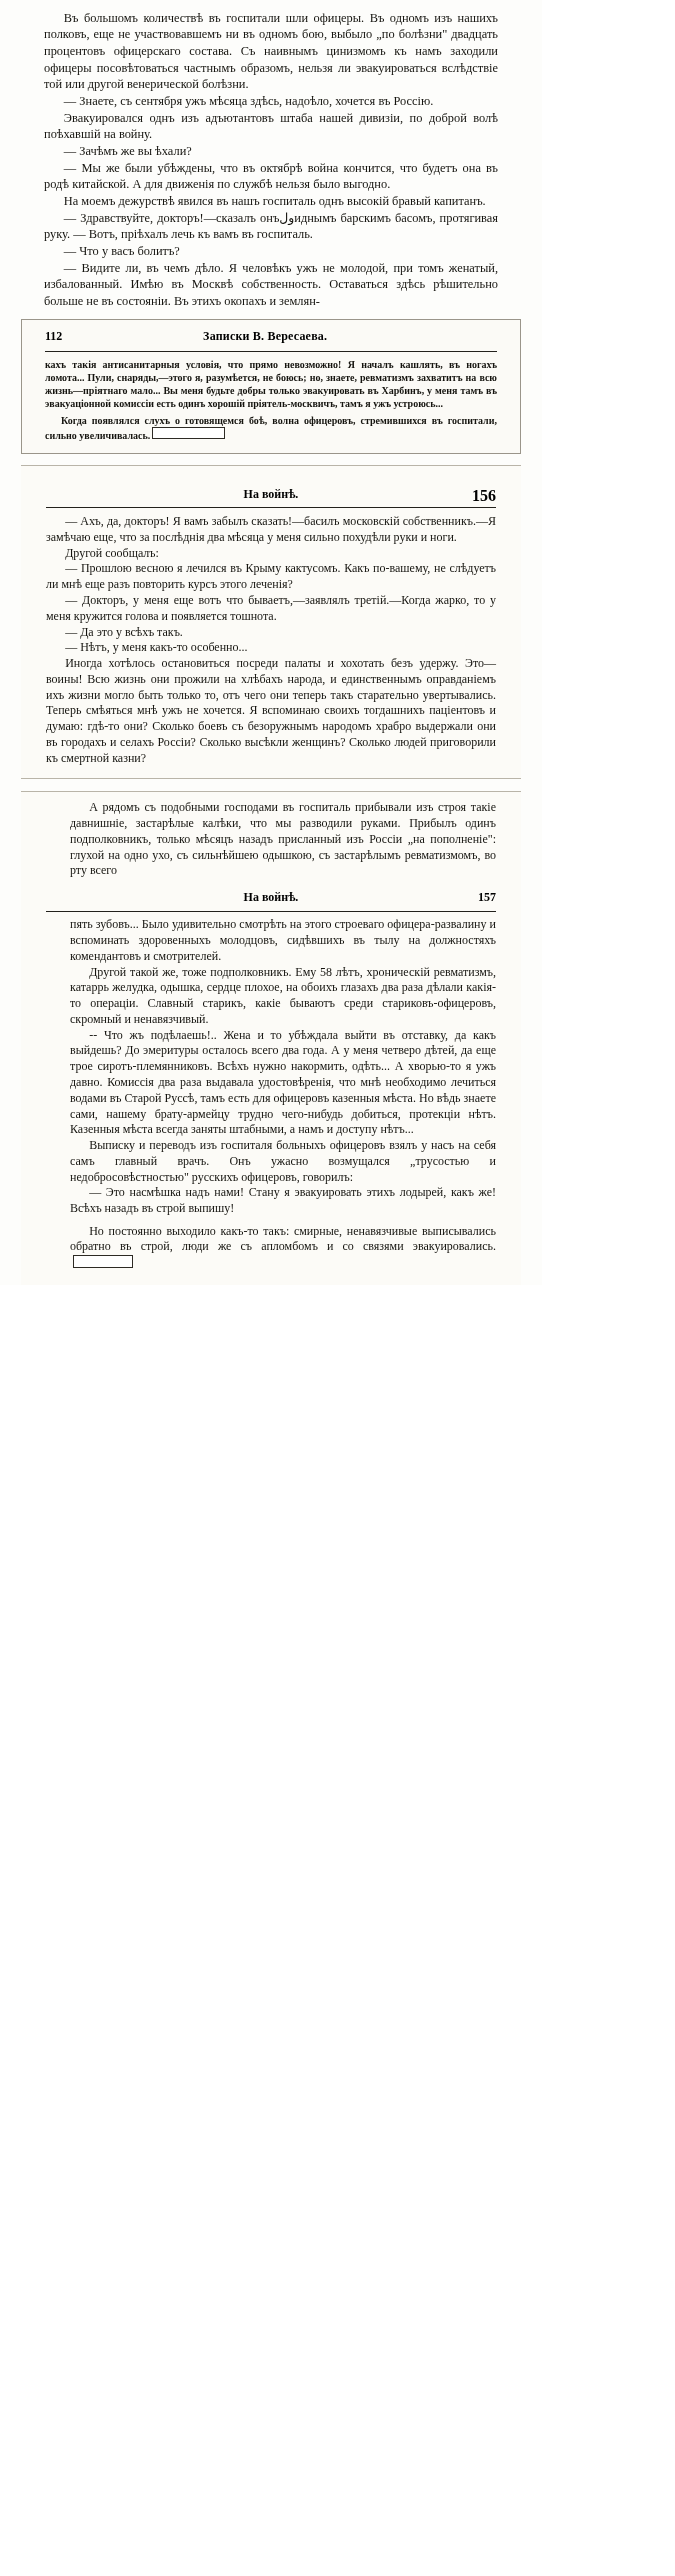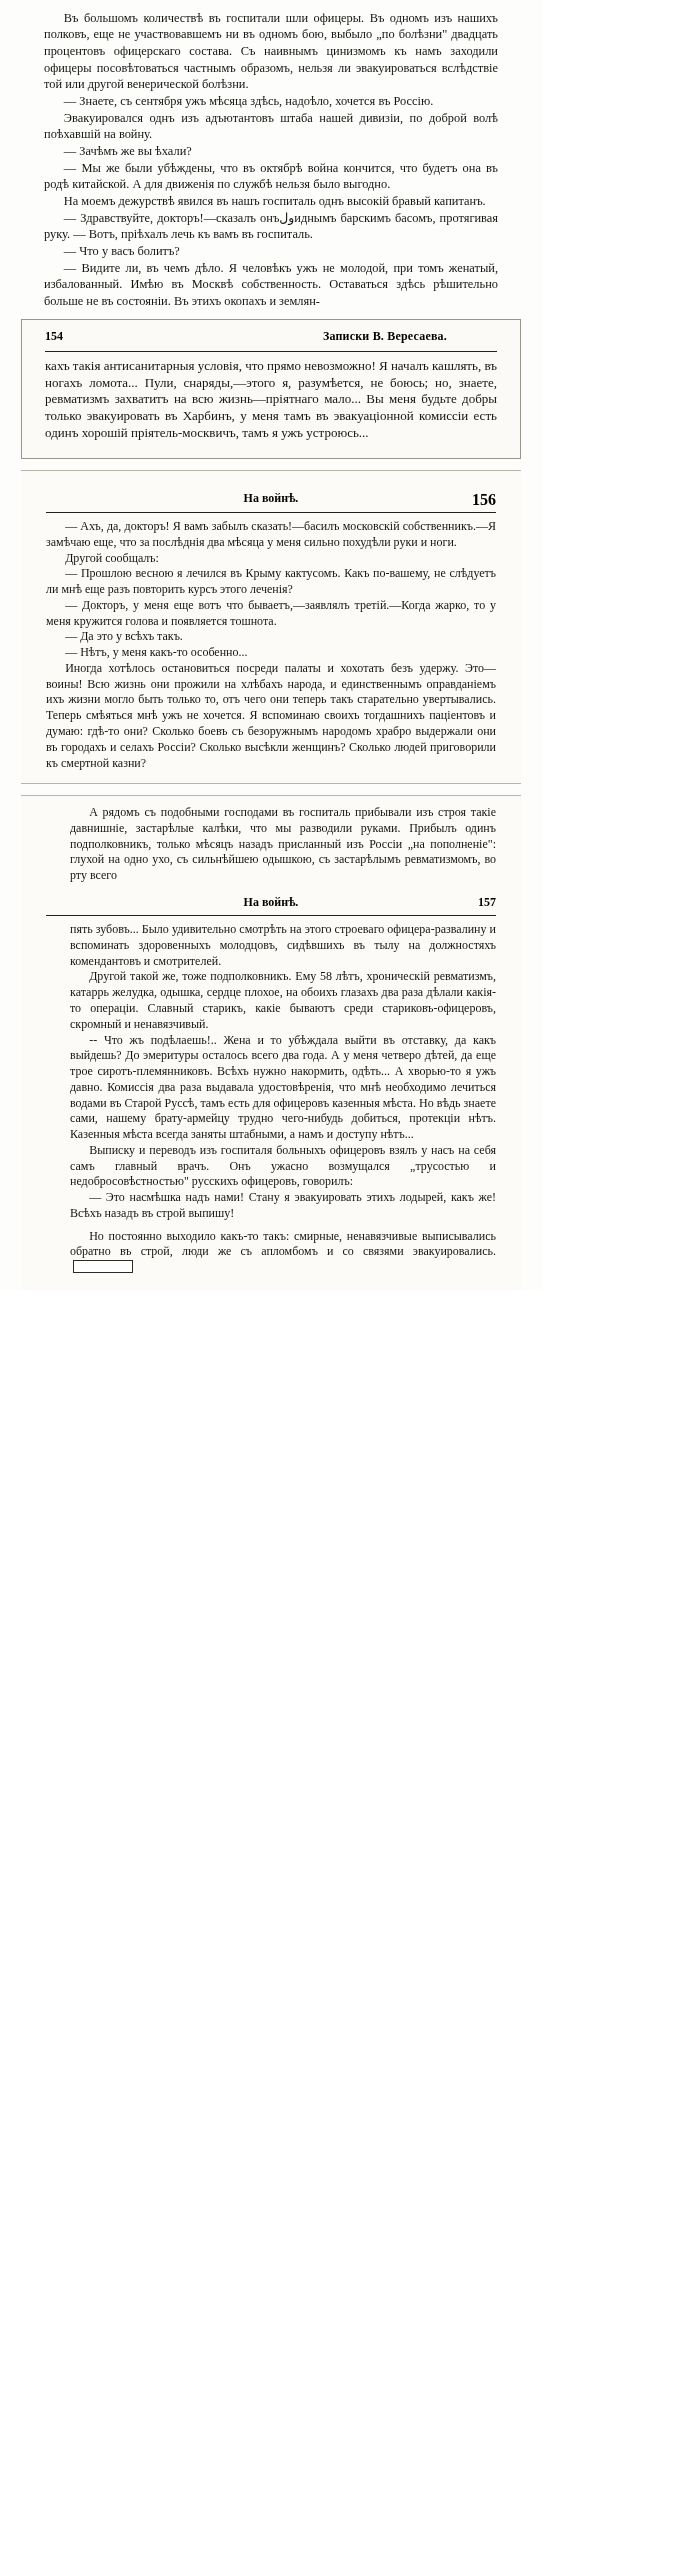--- a/index.html
+++ b/index.html
@@ -55,26 +55,26 @@
   #seg-154 .inner { padding: 6.8px 23px 11.6px 23px; }
   #seg-154 .pagehead {
     display: flex;
     align-items: baseline;
     gap: 21px;
     padding: 1.9px 0 3.9px 0;
   }
   #seg-154 .folio { font-weight: bold; font-size: 12px; }
   #seg-154 .runhead {
     flex: 1;
-    text-align: right;
+    text-align: center;
     font-weight: bold;
     font-size: 12px;
     letter-spacing: 0.2px;
   }
-  #seg-154 .col { font-size: 13px; line-height: 1.30; }
+  #seg-154 .col { font-size: 10px; line-height: 1.30; font-weight: bold; }
   .cursor-box {
     display: inline-block;
     width: 71px;
     height: 10.6px;
     border: 1px solid #2d2a24;
     background: #fff;
     vertical-align: -1px;
     margin-left: 1.9px;
   }
   
@@ -155,28 +155,29 @@
         <p>На моемъ дежурствѣ явился въ нашъ госпиталь однъ высокій бравый капитанъ.</p>
         <p>— Здравствуйте, докторъ!—сказалъ онъولиднымъ барскимъ басомъ, протягивая руку. — Вотъ, пріѣхалъ лечь къ вамъ въ госпиталь.</p>
         <p>— Что у васъ болитъ?</p>
         <p>— Видите ли, въ чемъ дѣло. Я человѣкъ ужъ не молодой, при томъ женатый, избалованный. Имѣю въ Москвѣ собственность. Оставаться здѣсь рѣшительно больше не въ состояніи. Въ этихъ окопахъ и землян-</p>
       </div>
     </section>
 
     <section id="seg-154">
       <div class="inner">
         <div class="pagehead">
-          <span class="folio">154</span>
+          <span class="folio">112</span>
           <span class="runhead">Записки В. Вересаева.</span>
           <span style="width:29px"></span>
         </div>
         <hr class="rule">
         <div class="col">
           <p class="noind">кахъ такія антисанитарныя условія, что прямо невозможно! Я началъ кашлять, въ ногахъ ломота... Пули, снаряды,—этого я, разумѣется, не боюсь; но, знаете, ревматизмъ захватитъ на всю жизнь—пріятнаго мало... Вы меня будьте добры только эвакуировать въ Харбинъ, у меня тамъ въ эвакуаціонной комиссіи есть одинъ хорошій пріятель-москвичъ, тамъ я ужъ устроюсь...</p>
           <div class="gap-s"></div>
+          <p><span>Когда появлялся слухъ о готовящемся боѣ, волна офицеровъ, стремившихся въ госпитали, сильно увеличивалась.</span><span class="cursor-box"></span></p>
         </div>
       </div>
     </section>
 
     <section id="seg-156">
       <div class="inner">
 
         <div class="pagehead">
           <span class="runhead">На войнѣ.</span>
           <span class="folio">156</span>

